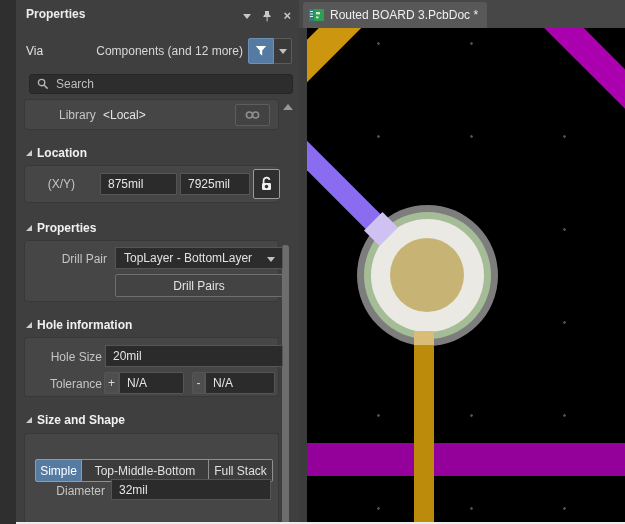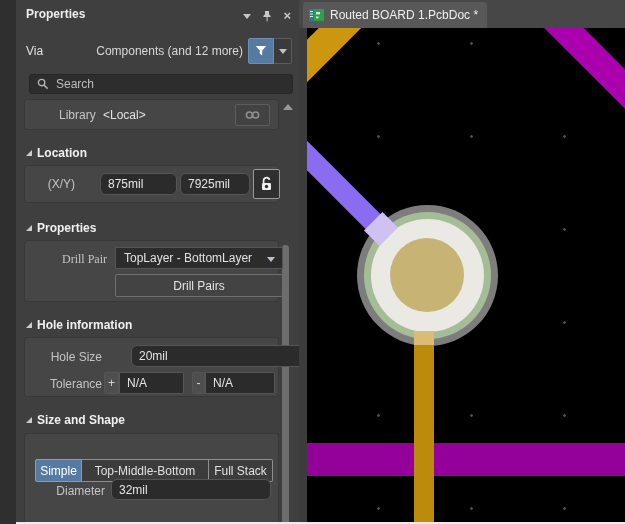--- a/index.html
+++ b/index.html
@@ -21,49 +21,49 @@
   .filter-btn { position:absolute; left:232px; top:0; width:26px; height:26px; background:#567ba3; border:1px solid #6d8fb5; border-radius:2px 0 0 2px; display:flex; align-items:center; justify-content:center; }
   .filter-arrow-btn { position:absolute; left:258px; top:0; width:18px; height:26px; background:#3a3a3a; border:1px solid #5c5c5c; border-left:none; border-radius:0 2px 2px 0; display:flex; align-items:center; justify-content:center; }
 
   .search-row { position:absolute; left:13px; top:74px; width:264px; height:20px; background:#2d2d2d; border:1px solid #262626; border-radius:3px; display:flex; align-items:center; padding-left:7px; gap:7px; }
   .search-row input { background:transparent; border:none; outline:none; color:#d8d8d8; font-family:"Liberation Sans",sans-serif; font-size:12px; width:200px; }
   .search-row input::placeholder { color:#bdbdbd; opacity:1; }
 
   .group { position:absolute; left:8px; width:255px; background:#464646; border:1px solid #383838; border-radius:3px; }
   .lbl { position:absolute; color:#c5c5c5; }
   .val { color:#e2e2e2; }
-  .tinput { position:absolute; background:#2b2b2b; border:1px solid #555; border-radius:6px; color:#e5e5e5; font-family:"Liberation Sans",sans-serif; font-size:12px; padding:0 7px; }
+  .tinput { position:absolute; background:#2b2b2b; border:1px solid #555; border-radius:0; color:#e5e5e5; font-family:"Liberation Sans",sans-serif; font-size:12px; padding:0 7px; }
 
   .g-library { top:99px; height:31px; }
   .lib-label { left:34px; top:8px; }
   .lib-value { position:absolute; left:78px; top:8px; }
   .link-btn { position:absolute; left:210px; top:4px; width:35px; height:22px; background:#424242; border:1px solid #5d5d5d; border-radius:2px; display:flex; align-items:center; justify-content:center; }
   .scroll-up { position:absolute; left:267px; top:104px; width:0; height:0; border-left:5px solid transparent; border-right:5px solid transparent; border-bottom:6px solid #989898; }
   .scroll-thumb { position:absolute; left:266px; top:245px; width:7px; height:279px; background:#6d6d6d; border-radius:3px; }
 
   .section-hdr { position:absolute; left:10px; height:16px; display:flex; align-items:center; gap:5px; }
   .section-hdr .exp { width:0; height:0; border-left:6px solid transparent; border-bottom:6px solid #cdcdcd; }
   .section-hdr .txt { font-weight:bold; color:#f0f0f0; font-size:12px; }
 
   .g-location { top:165px; height:38px; }
   .xy-label { left:10px; top:11px; width:40px; text-align:right; }
   .xin { left:75px; top:7px; width:77px; height:22px; }
   .yin { left:155px; top:7px; width:70px; height:22px; }
   .lock-btn { position:absolute; left:228px; top:3px; width:27px; height:30px; background:#2f2f2f; border:1px solid #9a9a9a; border-radius:2px; display:flex; align-items:center; justify-content:center; }
 
   .g-props { top:240px; height:62px; }
-  .dp-label { left:12px; top:11px; width:70px; text-align:right;font-family:Liberation Serif, serif; }
+  .dp-label { left:12px; top:11px; width:70px; text-align:right; }
   .dropdown { position:absolute; left:90px; top:6px; width:168px; height:22px; background:#2c2c2c; border:1px solid #555; border-radius:0; color:#e2e2e2; display:flex; align-items:center; padding-left:8px; }
   .dropdown .dd-arrow { position:absolute; right:7px; top:9px; width:0; height:0; border-left:4px solid transparent; border-right:4px solid transparent; border-top:5px solid #b9c2cf; }
   .btn { position:absolute; background:#434343; border:1px solid #6f6f6f; border-radius:2px; color:#e3e3e3; display:flex; align-items:center; justify-content:center; font-size:12px; }
   .drillpairs-btn { left:90px; top:33px; width:168px; height:23px; }
 
   .g-hole { top:337px; height:60px; }
   .hs-label { left:10px; top:12px; width:67px; text-align:right; }
-  .hs-in { left:80px; top:7px; width:178px; height:22px;margin-left:26px; }
+  .hs-in { left:80px; top:7px; width:178px; height:22px; }
   .tol-label { left:10px; top:39px; width:67px; text-align:right; }
   .prefix-seg { position:absolute; background:#4e4e4e; border:1px solid #555; color:#d8d8d8; display:flex; align-items:center; justify-content:center; font-size:12px; }
   .tp-seg { left:79px; top:34px; width:15px; height:22px; border-radius:2px 0 0 2px; }
   .tp-in { left:94px; top:34px; width:65px; height:22px; border-radius:0 2px 2px 0; }
   .tm-seg { left:167px; top:34px; width:13px; height:22px; border-radius:2px 0 0 2px; }
   .tm-in { left:180px; top:34px; width:70px; height:22px; border-radius:0 2px 2px 0; }
 
   .g-size { top:433px; height:91px; border-bottom:none; }
   .seg-row { position:absolute; left:10px; top:5px; height:23px; display:flex; }
   .seg-btn { height:23px; background:#3c3c3c; border:1px solid #8f8f8f; border-left:none; color:#e0e0e0; display:flex; align-items:center; justify-content:center; font-size:12px;margin-top:20px; }
@@ -215,21 +215,21 @@
     <span class="doc-tab">
       <svg width="15" height="12" viewBox="0 0 15 12">
         <rect x="0" y="0" width="15" height="12" rx="1" fill="#2f9e52"></rect>
         <rect x="0" y="0" width="5" height="12" fill="#2b7f8a"></rect>
         <rect x="1" y="2" width="3" height="1" fill="#d8f2e0"></rect>
         <rect x="1" y="4.5" width="3" height="1" fill="#d8f2e0"></rect>
         <rect x="1" y="7" width="3" height="1" fill="#d8f2e0"></rect>
         <rect x="7" y="3" width="4" height="2.4" fill="#cdeccd"></rect>
         <rect x="7" y="7.5" width="2.6" height="1.8" fill="#cdeccd"></rect>
       </svg>
-      <span>Routed BOARD 1.PcbDoc *</span>
+      <span>Routed BOARD 3.PcbDoc *</span>
     </span>
   </div>
   <div class="splitter"></div>
 
   <div class="canvas">
     <div class="grid-dots"></div>
     <div class="trace t-orange-diag"></div>
     <div class="trace t-magenta-diag"></div>
     <div class="trace t-violet"></div>
     <div class="trace t-magenta-bar"></div>

